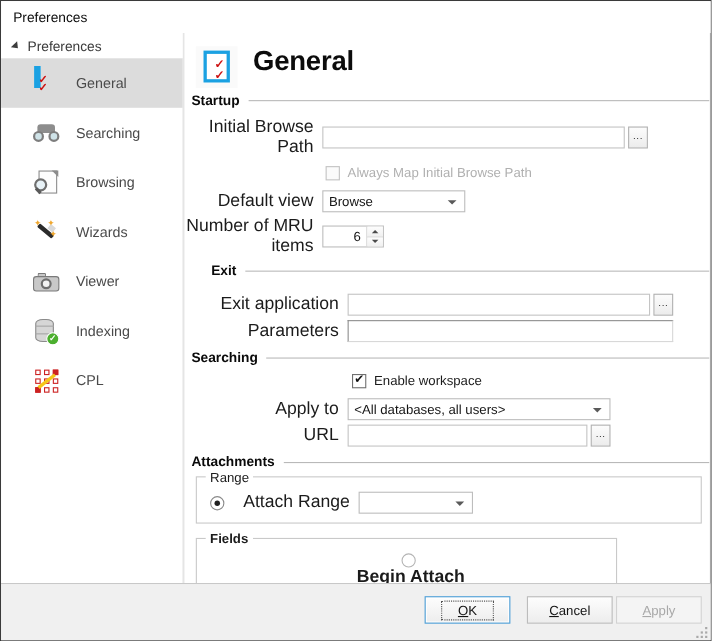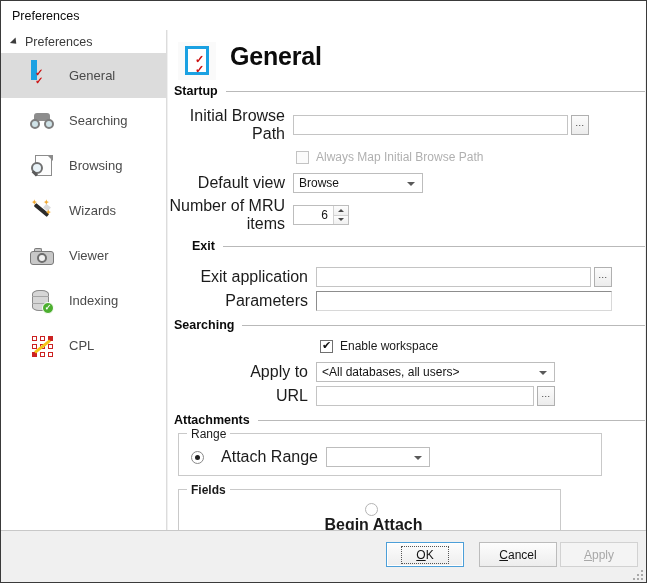--- a/index.html
+++ b/index.html
@@ -541,21 +541,21 @@
       <span class="row-label" style="width:148px;">URL</span>
       <span class="textbox" style="width:218px;"></span>
       <span class="browse-btn">...</span>
     </div>
 
     <div class="section" style="margin-top:7px;">
       <span class="section-label">Attachments</span>
       <span class="section-rule"></span>
     </div>
 
-    <div class="groupbox" style="width:424px;">
+    <div class="groupbox" style="width:460px;">
       <span class="gb-title">Range</span>
       <div class="row" style="margin-top:0;">
         <span class="radio checked" style="margin-left:4px;"></span>
         <span class="row-label" style="width:122px;">Attach Range</span>
         <span class="combo" style="width:104px;">
           <span></span>
           <span class="arrow"></span>
         </span>
       </div>
     </div>

